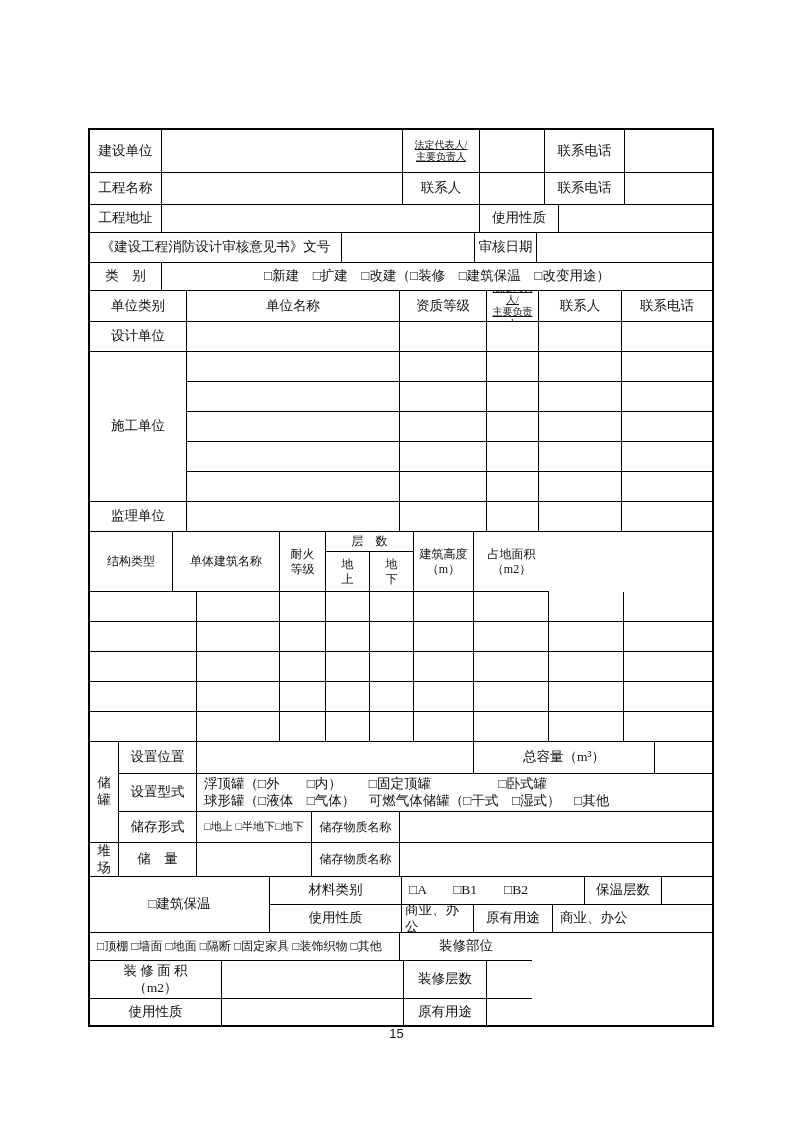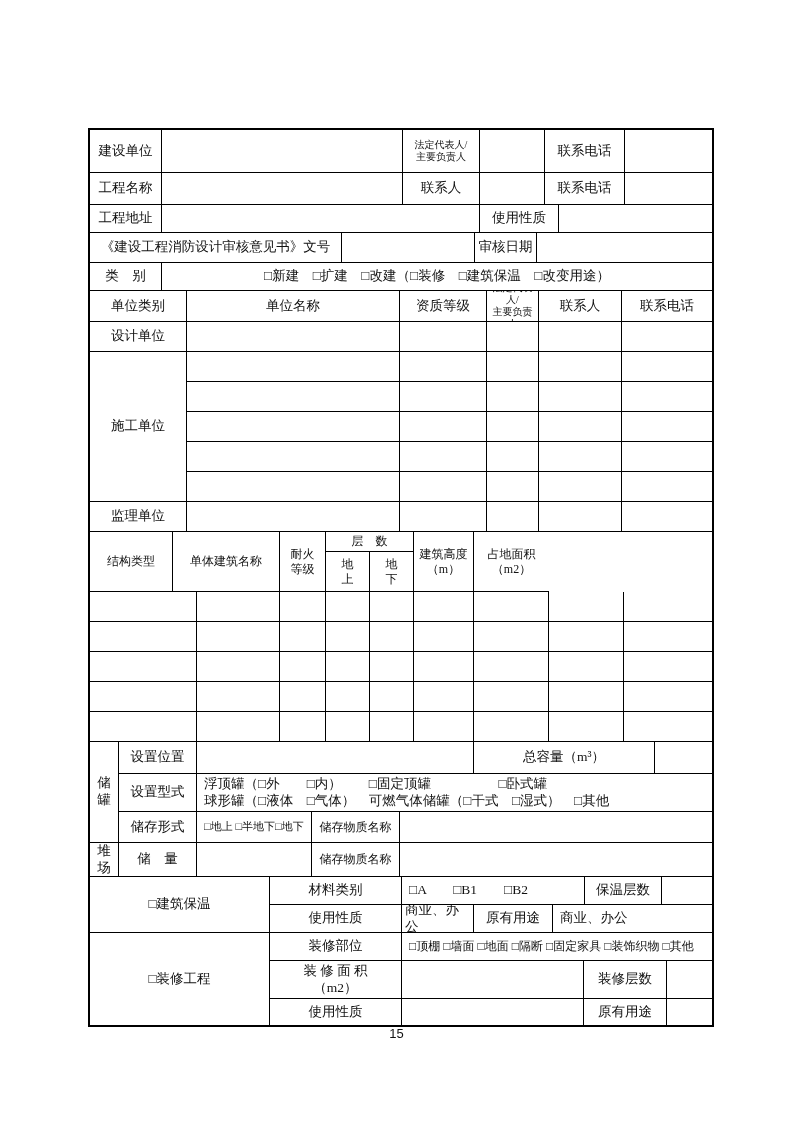--- a/index.html
+++ b/index.html
@@ -13,21 +13,21 @@
      white-space:pre-line;overflow:hidden;line-height:1.25;padding:0 2px;}
   .r > .c:last-child{border-right:0;}
   .kr{border-right:1px solid #000 !important;}
   .nr{border-right:0 !important;}
   .left{justify-content:flex-start;text-align:left;padding-left:7px;}
   .sec{display:flex;}
   .col{flex:1;display:flex;flex-direction:column;}
   .grp{display:flex;flex-direction:column;box-sizing:border-box;flex-shrink:0;}
   .f12{font-size:12px;}
   .f11{font-size:11px;}
-  .f10{font-size:10px;line-height:1.2;}
+  .f10{font-size:10px;line-height:1.2;text-decoration:underline;}
   .sec:last-child .col .r:last-child .c{border-bottom:0;}
   .sec:last-child > .c{border-bottom:0;}
   .pagenum{position:absolute;left:0;right:0;top:1026px;text-align:center;font-size:13px;
            font-family:"Liberation Sans","DejaVu Sans",sans-serif;}
 </style>
 </head>
 <body>
 
 <div class="page">
   <div class="form">
@@ -252,25 +252,24 @@
         <div class="r" style="height:28px">
           <div class="c" style="width:132px">使用性质</div>
           <div class="c left" style="width:72px;padding-left:3px">商业、办公</div>
           <div class="c" style="width:79px">原有用途</div>
           <div class="c left" style="width:159px">商业、办公</div>
         </div>
       </div>
     </div>
 
     <div class="sec">
-      <div class="c" style="width:180px">□装修工程</div>
       <div class="col">
         <div class="r" style="height:28px">
+          <div class="c left f12" style="width:310px">□顶棚 □墙面 □地面 □隔断 □固定家具 □装饰织物 □其他</div>
           <div class="c" style="width:132px">装修部位</div>
-          <div class="c left f12" style="width:310px">□顶棚 □墙面 □地面 □隔断 □固定家具 □装饰织物 □其他</div>
         </div>
         <div class="r" style="height:38px">
           <div class="c" style="width:132px">装 修 面 积
 （m2）</div>
           <div class="c" style="width:182px"></div>
           <div class="c" style="width:83px">装修层数</div>
           <div class="c" style="width:45px"></div>
         </div>
         <div class="r" style="height:26px">
           <div class="c" style="width:132px">使用性质</div>

